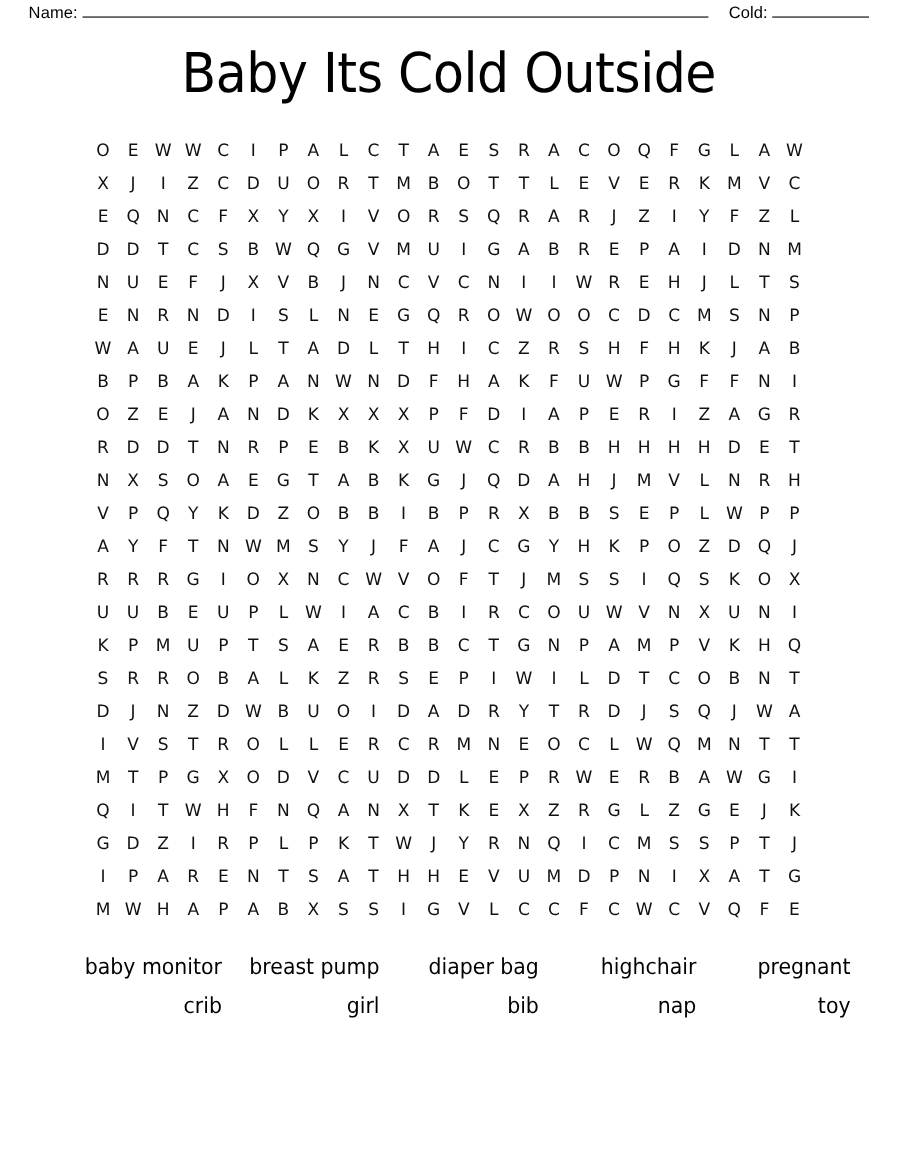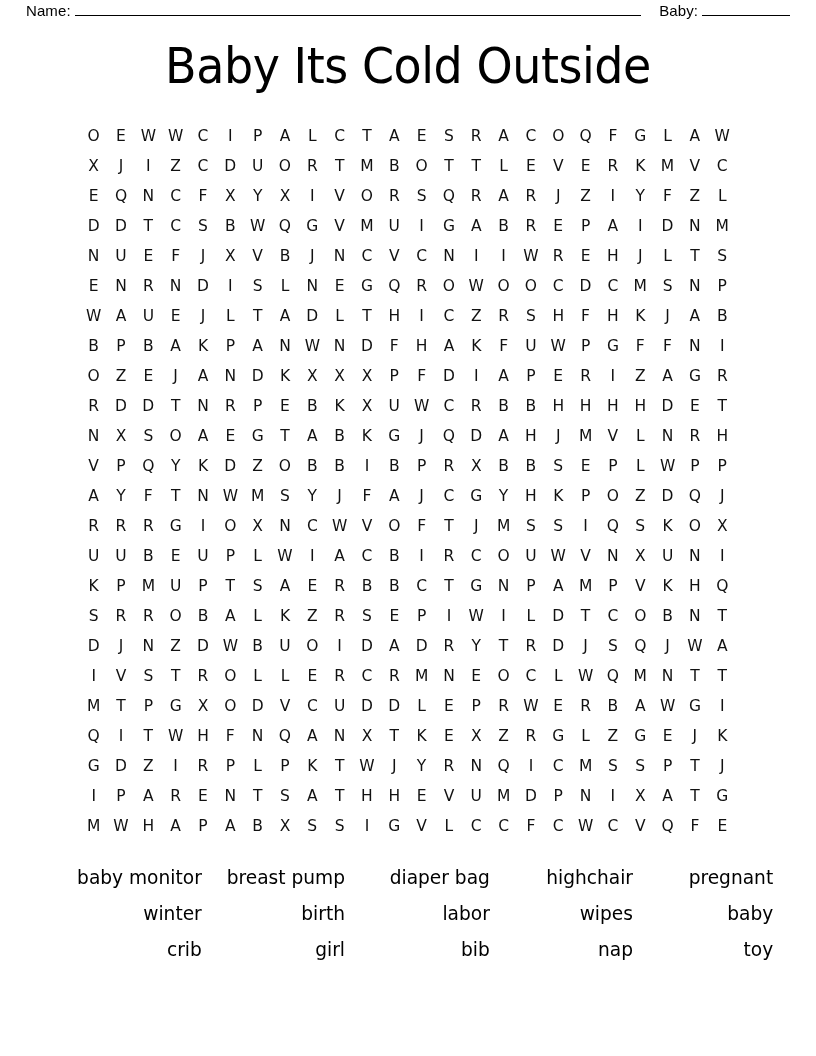--- a/index.html
+++ b/index.html
@@ -97,21 +97,21 @@
   .word-cell.c3 { width: 143px; flex: 0 0 143px; }
   .word-cell.c4 { width: 140px; flex: 0 0 140px; }
 </style>
 </head>
 <body>
 
 <div class="header">
   <span class="hdr-label">Name:</span>
   <span class="hdr-rule name"></span>
   <span class="hdr-gap"></span>
-  <span class="hdr-label">Baby:</span>
+  <span class="hdr-label">Cold:</span>
   <span class="hdr-rule date"></span>
 </div>
 
 <h1 class="title">Baby Its Cold Outside</h1>
 
 <div class="grid-wrap">
   <table class="grid">
     <tbody>
         <tr>
           <td>O</td>
@@ -743,26 +743,19 @@
 
 <div class="words">
     <div class="word-row">
       <div class="word-cell c0">baby monitor</div>
       <div class="word-cell c1">breast pump</div>
       <div class="word-cell c2">diaper bag</div>
       <div class="word-cell c3">highchair</div>
       <div class="word-cell c4">pregnant</div>
     </div>
     <div class="word-row">
-      <div class="word-cell c0">winter</div>
-      <div class="word-cell c1">birth</div>
-      <div class="word-cell c2">labor</div>
-      <div class="word-cell c3">wipes</div>
-      <div class="word-cell c4">baby</div>
-    </div>
-    <div class="word-row">
       <div class="word-cell c0">crib</div>
       <div class="word-cell c1">girl</div>
       <div class="word-cell c2">bib</div>
       <div class="word-cell c3">nap</div>
       <div class="word-cell c4">toy</div>
     </div>
   </div>
 
 </body></html>

